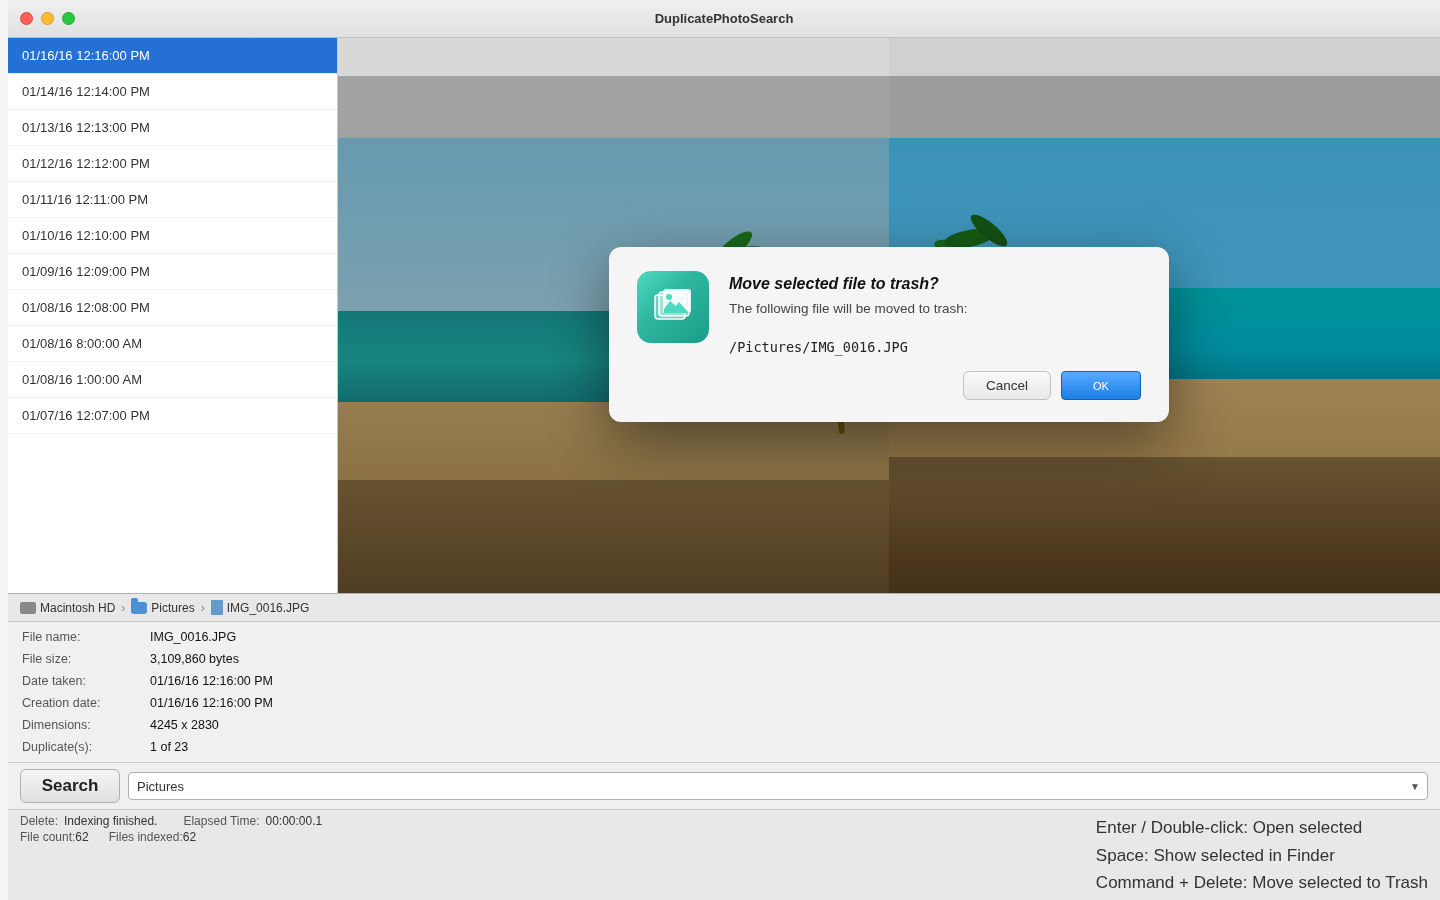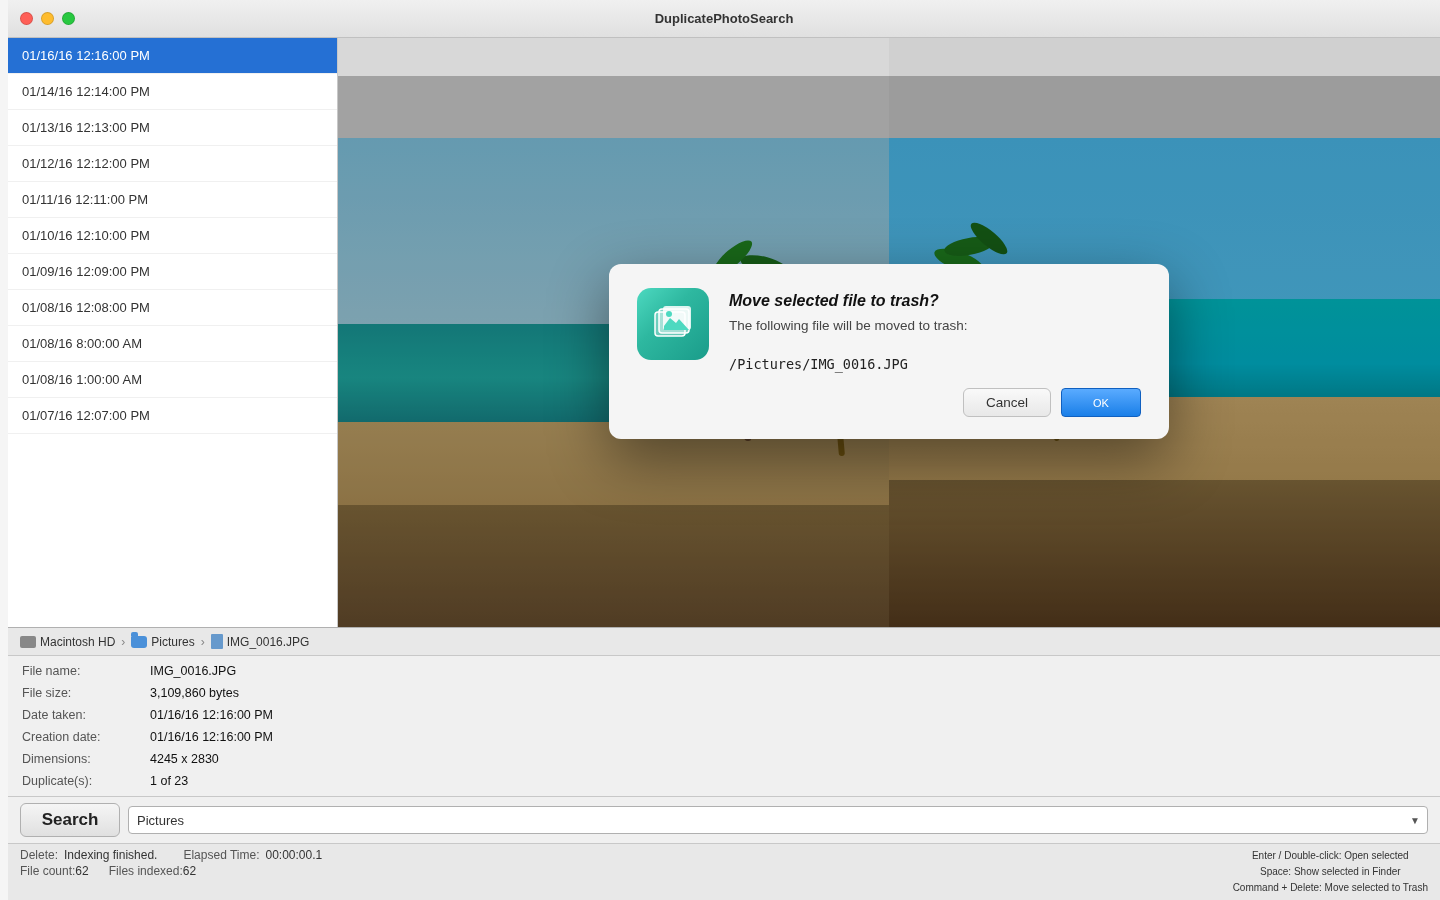--- a/index.html
+++ b/index.html
@@ -233,22 +233,22 @@
       align-items: flex-start;
       padding: 4px 12px;
       font-size: 12px;
       color: #333;
       background: #e8e8e8;
       border-top: 1px solid #c8c8c8;
       justify-content: space-between;
     }
 
     .status-right {
-      text-align: center;
-      font-size: 10px;
+      text-align: left;
+      font-size: 17px;
       color: #333;
       line-height: 1.6;
       margin-left: 15px;
     }
 
     .status-label {
       color: #555;
     }
 
     

